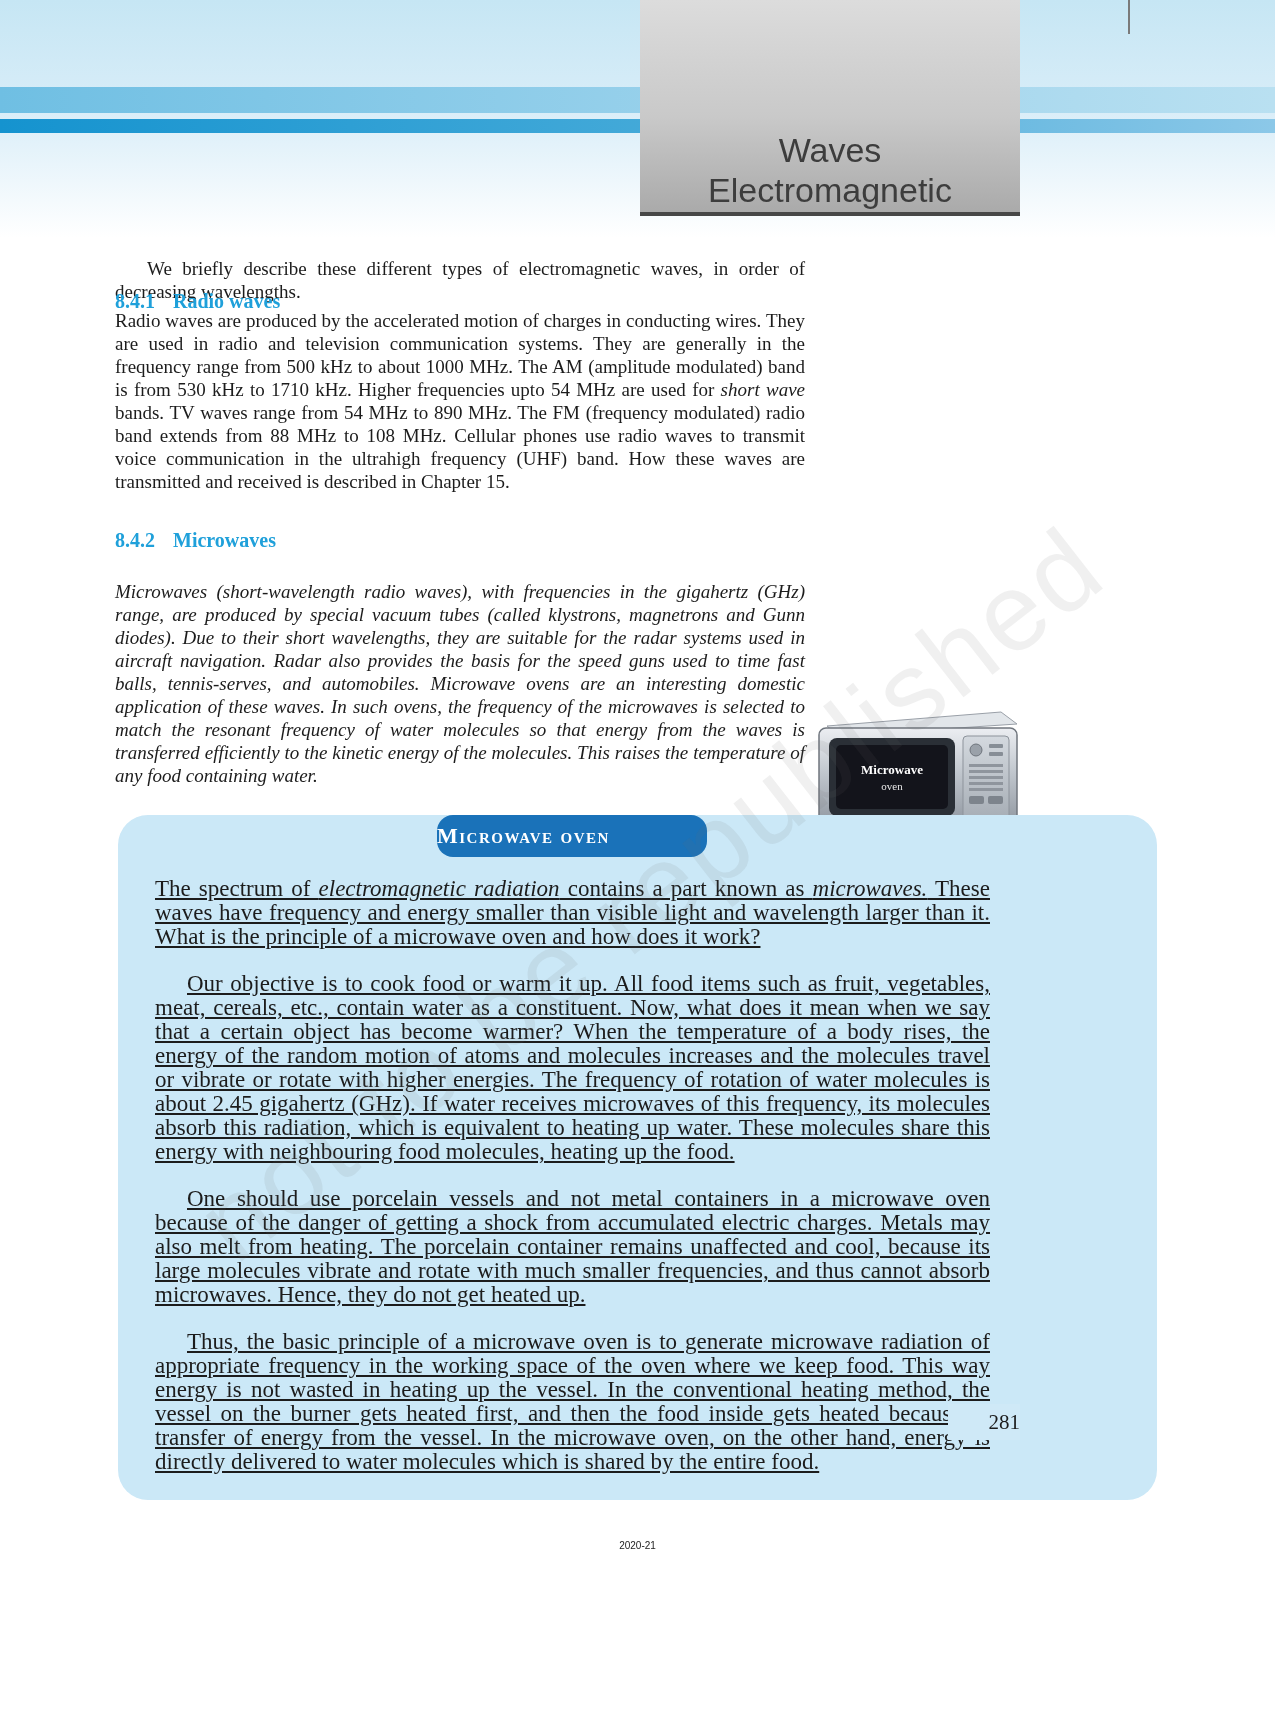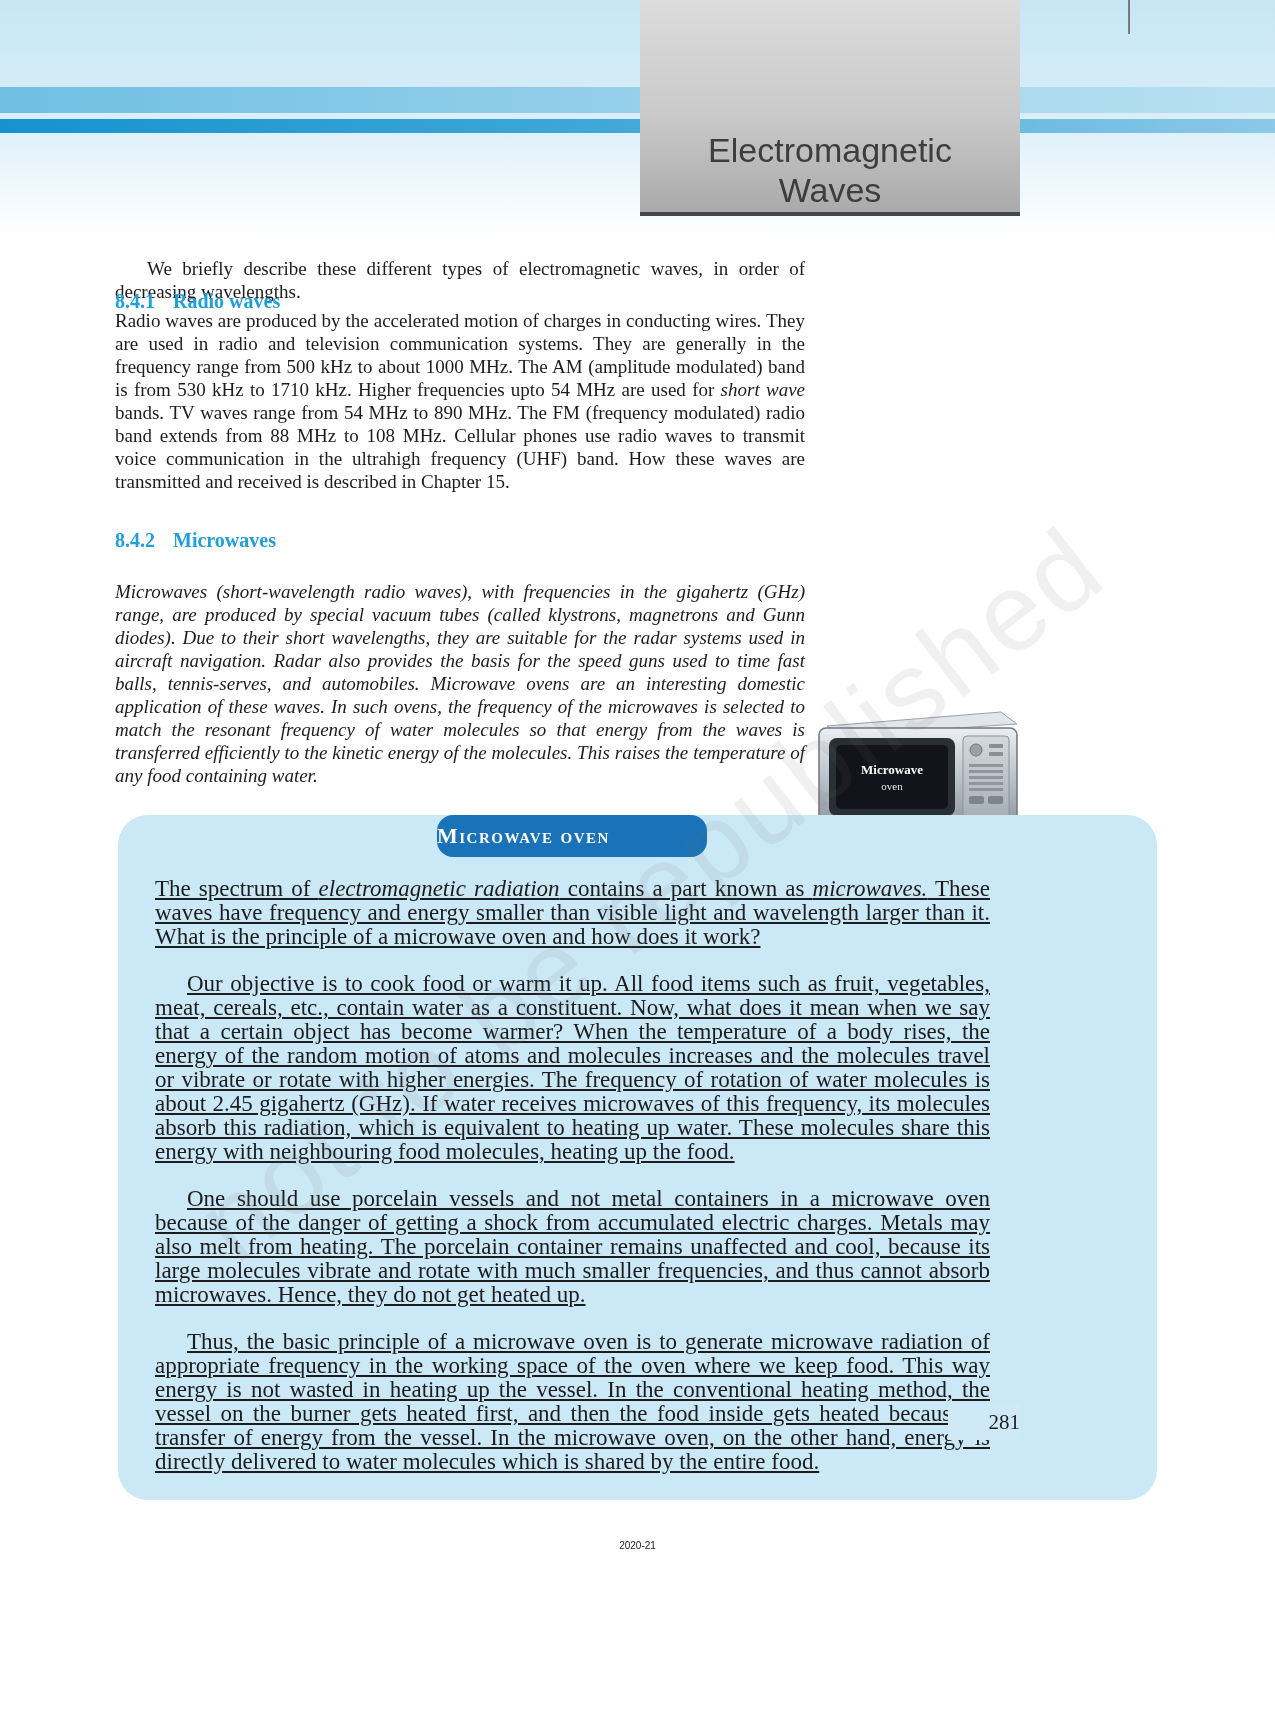--- a/index.html
+++ b/index.html
@@ -102,22 +102,22 @@
 
 <div class="page">
 
   <div class="top-band"></div>
   <div class="stripe-1"></div>
   <div class="stripe-2"></div>
   <div class="corner-rule"></div>
 
   <div class="chapter-box">
     <div class="chapter-title">
+      <div>Waves</div>
       <div>Electromagnetic</div>
-      <div>Waves</div>
     </div>
   </div>
 
   <div class="col" style="top:234px;">
     <p class="body-text indent">We briefly describe these different types of electromagnetic waves, in order of decreasing wavelengths.</p>
   </div>
 
   <div class="col" style="top:288px;">
     <h2 class="sec-heading"><span class="hnum">8.4.1</span><span>Radio waves</span></h2>
   </div>

